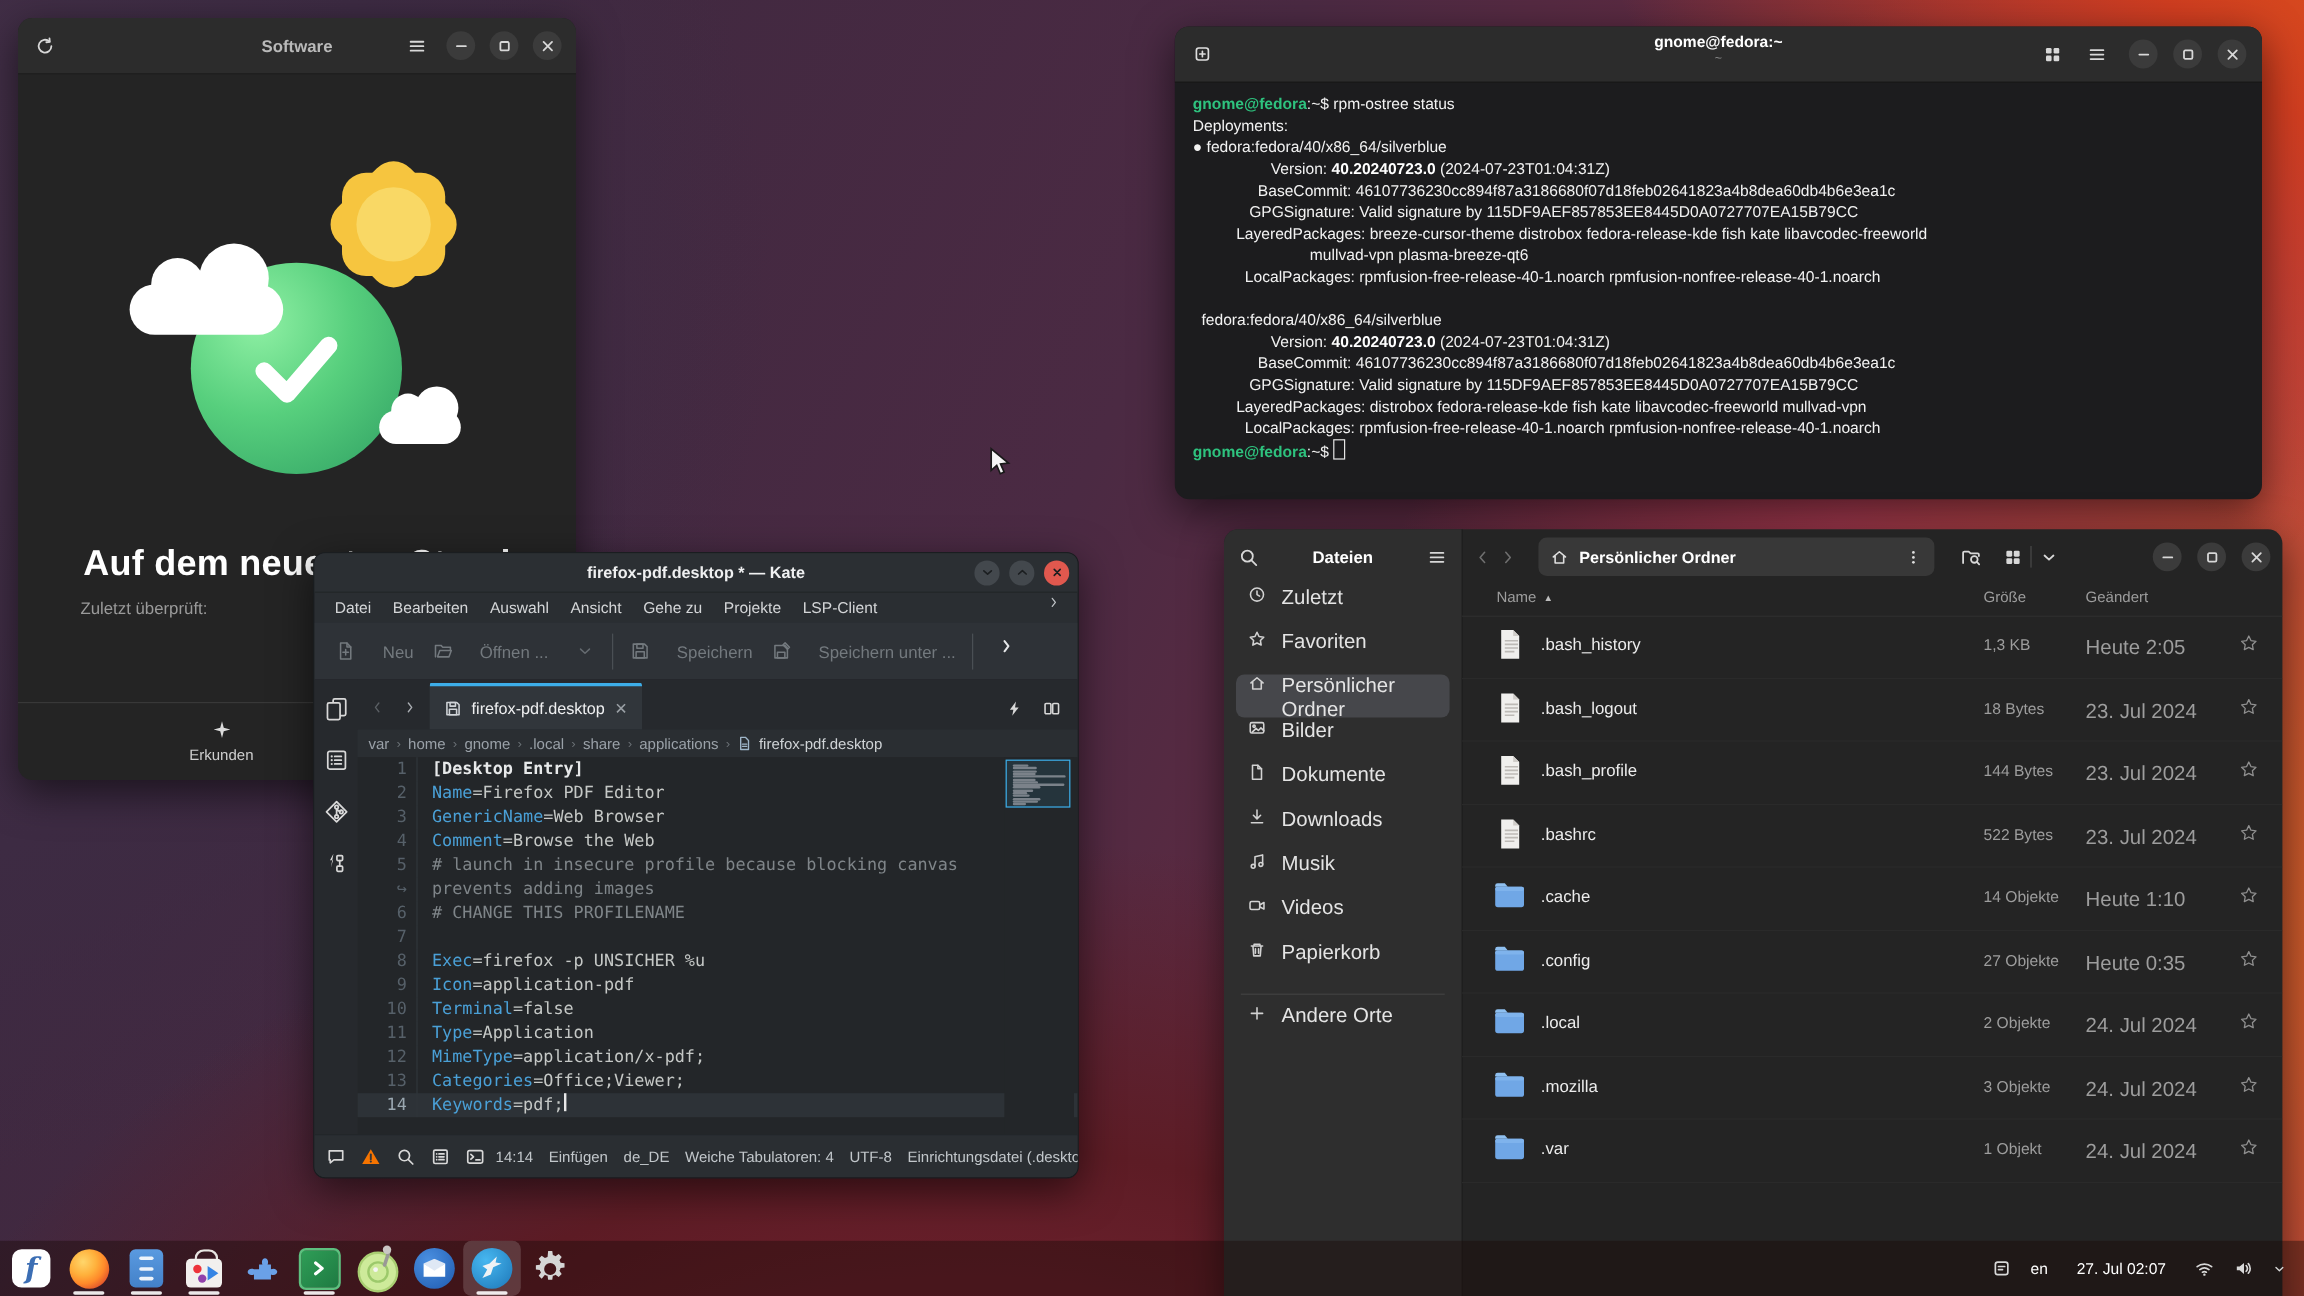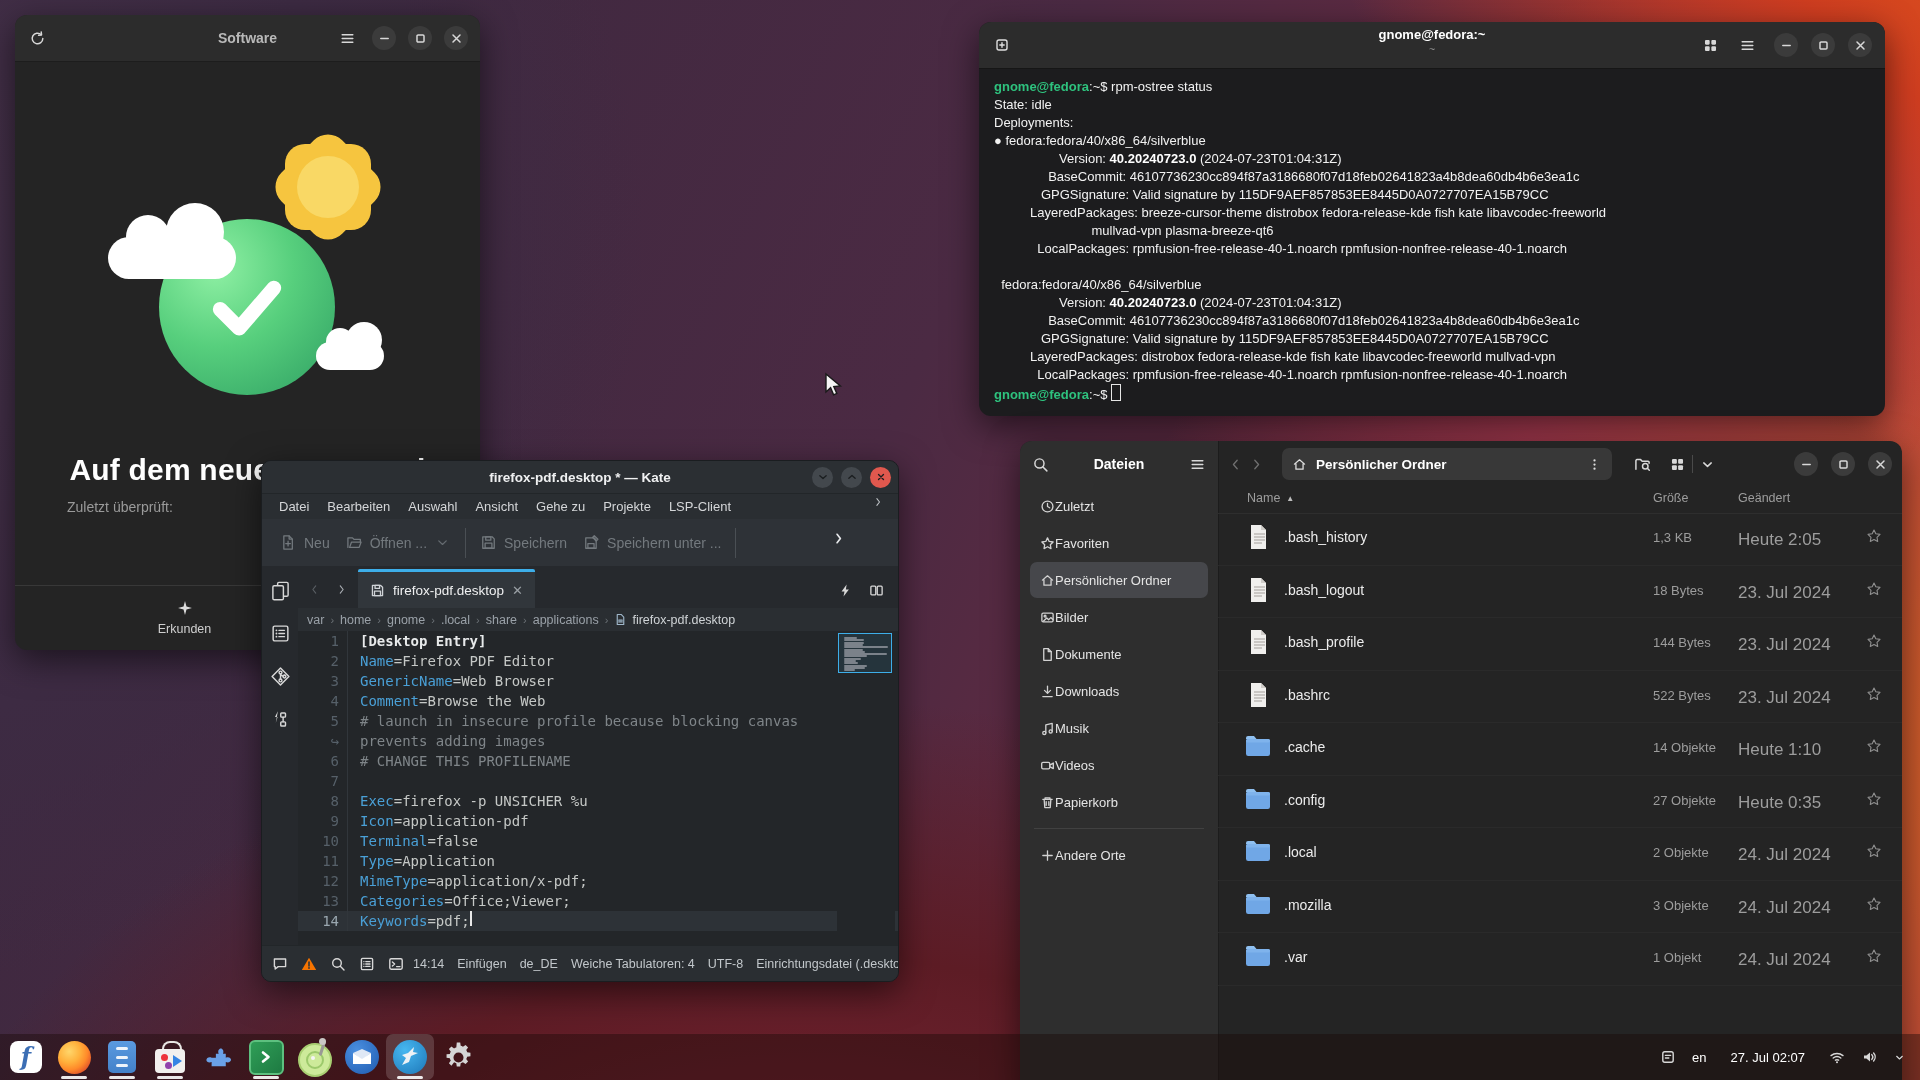--- a/index.html
+++ b/index.html
@@ -83,21 +83,21 @@
         background:#43484d;color:#1b1e20}
   .kbtn .ic{width:12px;height:12px;stroke-width:1.8}
   .kbtn.close{background:#e0584e}
   .kate-menubar{position:absolute;left:0;top:32px;right:0;height:26px;display:flex;
                 align-items:center;gap:0;padding-left:8px;font-size:13px;color:#d4d6d8}
   .kmenu{padding:3px 9px;border-radius:3px}
   .kate-menu-ovf{position:absolute;right:14px;top:35px;color:#bfc3c7}
   .kate-toolbar{position:absolute;left:0;top:58px;right:0;height:47px;background:#2e3237;
                 border-bottom:1px solid #222629;display:flex;align-items:center;
                 padding-left:10px;font-size:14px;color:#73797e}
-  .ktb{display:flex;align-items:center;gap:7px;padding:6px 8px}
+  .ktb{display:flex;align-items:center;gap:22px;padding:6px 8px}
   .ktb .ic{width:17px;height:17px;stroke-width:1.2}
   .ktb-sep{width:1px;height:30px;background:#4a4f54;margin:0 6px}
   .ktb-ovf{position:absolute;right:52px;top:12px;color:#e6e8ea;font-size:18px}
   .kate-rail{position:absolute;left:0;top:105px;width:36px;bottom:35px;background:#26292d;
              display:flex;flex-direction:column;align-items:center;padding-top:14px;gap:22px;color:#dfe3e6}
   .kate-rail .ic{width:21px;height:21px;stroke-width:1.1}
   .kate-tabbar{position:absolute;left:36px;top:105px;right:0;height:42px;background:#26292d;
                display:flex;align-items:flex-end}
   .ktab-chev{color:#a9adb2;margin:0 4px 12px 10px}
   .ktab-chev.dim{color:#5a5f64}
@@ -137,22 +137,22 @@
   .kstat-icons .ic{width:16px;height:16px}
   .kstat-cells{margin-left:auto;display:flex;align-items:center;gap:13px;white-space:nowrap}
 
   
   .files{left:1020px;top:441px;width:882px;height:662px;background:#242424;color:#eaeaea}
   .files-side{position:absolute;left:0;top:0;width:198px;bottom:0;background:#2e2e2e;
               border-right:1px solid #1c1c1c}
   .fside-header{height:46px;display:flex;align-items:center;padding:0 12px;gap:10px}
   .fside-title{position:absolute;left:0;width:198px;text-align:center;font-weight:bold;
                font-size:14px;color:#ffffff;pointer-events:none}
-  .fside-item{height:36px;margin:1px 10px;border-radius:7px;display:flex;align-items:center;
-              padding:0 10px;font-size:13px;color:#e4e4e4}
+  .fside-item{height:36px;margin:1px 10px;border-radius:7px;display:flex;align-items:flex-start;
+              gap:13px;padding:0 10px;font-size:17px;color:#e4e4e4}
   .fside-item.sel{background:#46474b}
   .fside-item .ic{width:15px;height:15px;color:#d2d2d2}
   .fside-sep{height:1px;background:#414141;margin:8px 14px}
   .files-main{position:absolute;left:198px;top:0;right:0;bottom:0}
   .fmain-header{height:46px;display:flex;align-items:center;padding:0 10px;gap:6px}
   .fnav{color:#6f6f6f}
   .fnav .ic{width:15px;height:15px}
   .fpill{height:32px;background:#383838;border-radius:7px;display:flex;align-items:center;
          gap:9px;padding:0 10px;margin-left:12px;width:310px}
   .fpill .ic{width:15px;height:15px;color:#dedede}
@@ -304,21 +304,20 @@
         </svg>
       </span>
     <span class="circbtn hicon" style="margin-right:13px">
         <svg class="ic" viewBox="0 0 16 16">
           <path d="M4.7 4.7l6.6 6.6M11.3 4.7l-6.6 6.6"></path>
         </svg>
       </span>
   </div>
   <div class="term-body">
       <div class="tline"><span class="c-g">gnome@fedora</span><span class="c-f">:~$ rpm-ostree status</span></div>
-      <div class="tline"><span class="c-f">State: idle</span></div>
       <div class="tline"><span class="c-f">Deployments:</span></div>
       <div class="tline"><span class="c-f">● fedora:fedora/40/x86_64/silverblue</span></div>
       <div class="tline"><span class="c-f">                  Version: </span><span class="c-b">40.20240723.0</span><span class="c-f"> (2024-07-23T01:04:31Z)</span></div>
       <div class="tline"><span class="c-f">               BaseCommit: 46107736230cc894f87a3186680f07d18feb02641823a4b8dea60db4b6e3ea1c</span></div>
       <div class="tline"><span class="c-f">             GPGSignature: Valid signature by 115DF9AEF857853EE8445D0A0727707EA15B79CC</span></div>
       <div class="tline"><span class="c-f">          LayeredPackages: breeze-cursor-theme distrobox fedora-release-kde fish kate libavcodec-freeworld</span></div>
       <div class="tline"><span class="c-f">                           mullvad-vpn plasma-breeze-qt6</span></div>
       <div class="tline"><span class="c-f">            LocalPackages: rpmfusion-free-release-40-1.noarch rpmfusion-nonfree-release-40-1.noarch</span></div>
       <div class="tline"><span class="c-f"></span></div>
       <div class="tline"><span class="c-f">  fedora:fedora/40/x86_64/silverblue</span></div>

